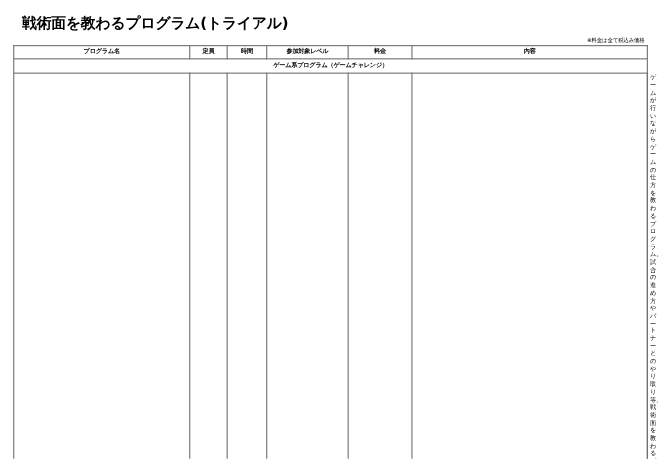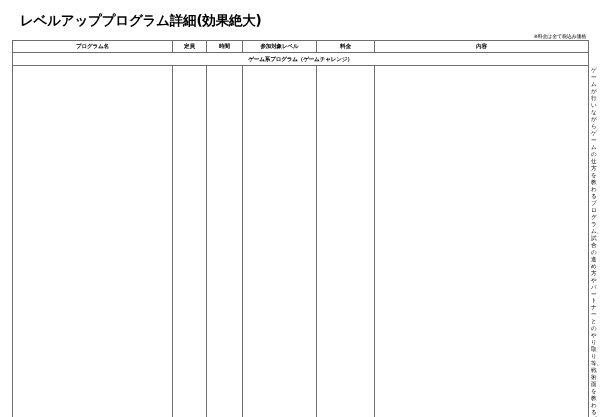--- a/index.html
+++ b/index.html
@@ -109,21 +109,21 @@
     letter-spacing: -0.25px;
     padding: 2px 3px;
     vertical-align: middle;
   }
 </style>
 </head>
 <body>
 
 <div class="page">
 
-  <div class="title">レベルアッププログラム詳細(効果絶大)</div>
+  <div class="title">戦術面を教わるプログラム(トライアル)</div>
 
   <div class="tax-note">※料金は全て税込み価格</div>
 
   <table class="main">
     <colgroup>
       <col class="c-name">
         <col class="c-cap">
         <col class="c-time">
       <col class="c-level">
         <col class="c-price">

